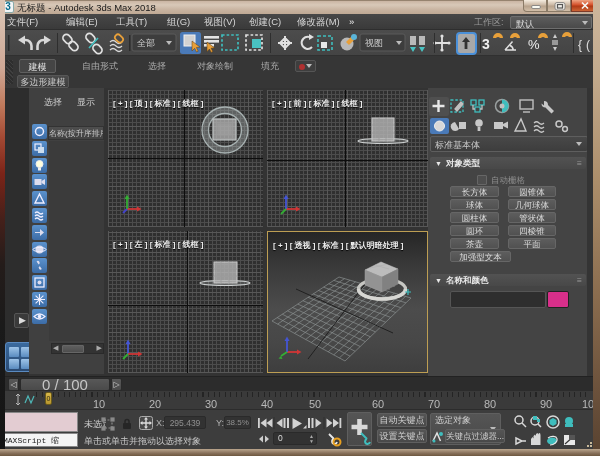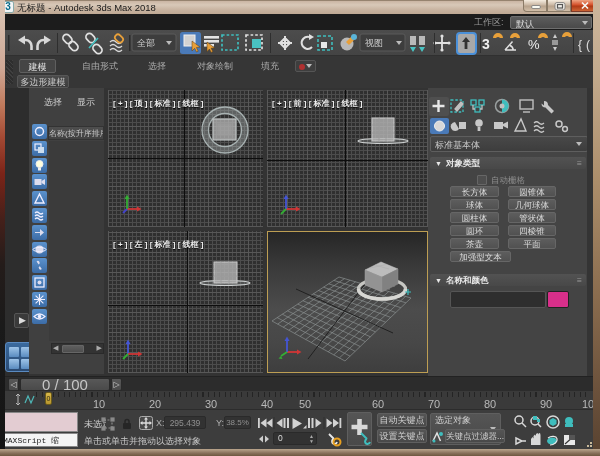--- a/index.html
+++ b/index.html
@@ -77,20 +77,30 @@
         <rect x="7" y="2.5" width="10" height="7.5" rx="2" fill="#f2efe8" stroke="#777" stroke-width="0.8"></rect>
         <rect x="9.5" y="4.5" width="5" height="3.5" fill="none" stroke="#555" stroke-width="1.2"></rect>
       </svg>
     </div>
   <div class="abs wbtn" id="bclose">
       <svg width="26" height="11">
         <path d="M10 2.5 L16 8.5 M16 2.5 L10 8.5" stroke="#f6f6f2" stroke-width="1.7"></path>
       </svg>
     </div>
 
+  <div class="abs" id="menu">
+    <span class="mi" style="left:2px">文件(F)</span>
+    <span class="mi" style="left:61px">编辑(E)</span>
+    <span class="mi" style="left:111px">工具(T)</span>
+    <span class="mi" style="left:162px">组(G)</span>
+    <span class="mi" style="left:199px">视图(V)</span>
+    <span class="mi" style="left:244px">创建(C)</span>
+    <span class="mi" style="left:292px">修改器(M)</span>
+    <span class="mi" style="left:344px;color:#eee">»</span>
+  </div>
   <div class="abs mi" style="left:474px;top:14px;color:#999;font-size:9px">工作区:</div>
   <div class="abs" id="wsbox">
       <span style="position:absolute;left:5px;top:1px;font-size:9px">默认</span>
       <span class="darr"></span>
     </div>
 
   <div class="abs" id="tbar">
     <svg width="593" height="26" style="position:absolute;left:-5px;top:0">
       <rect x="8" y="5" width="1.5" height="16" fill="#2c2c2c"></rect>
         <rect x="129" y="5" width="1.5" height="16" fill="#2c2c2c"></rect>
@@ -355,20 +365,21 @@
         <path d="M137 60 h6 M140 57 v6" stroke="#3fbdbd" stroke-width="1.2"></path>
       <g stroke-width="1.8" fill="none">
           <path d="M19 120 h10" stroke="#d03636"></path>
           <path d="M19 120 v-11" stroke="#4455d4"></path>
           <path d="M19 120 l-6 4" stroke="#34ae34"></path>
         </g>
         <path d="M29 117.5 L33.5 120 L29 122.5z" fill="#d03636"></path>
         <path d="M16.5 109 L19 104.5 L21.5 109z" fill="#4455d4"></path>
         <path d="M13 124 L10.5 126.5 L14.5 127z" fill="#34ae34"></path>
     </svg>
+    <div class="vlab">[ + ] [ 透视 ] [ 标准 ] [ 默认明暗处理 ]</div>
   </div>
 
   <div class="abs" id="cpan">
     <svg width="165" height="46" style="position:absolute;left:0;top:0">
       <rect x="1" y="9" width="20" height="19" fill="#4f4f4f" rx="2"></rect>
       <g stroke="#e8e8e8" stroke-width="2.4" fill="none">
           <path d="M10.5 12 v12 M4.5 18 h12"></path>
         </g>
       <g stroke="#c0c0c0" stroke-width="1.3" fill="none">
         <rect x="23" y="12" width="12" height="12" stroke-dasharray="2.5 1.8" stroke="#3fbdbd"></rect>
@@ -430,21 +441,21 @@
     <svg width="24" height="18" style="position:absolute;left:9px;top:0">
         <path d="M4 3 v11 M2 5 l2 -2 l2 2 M2 12 l2 2 l2 -2" stroke="#b8b8b8" stroke-width="1" fill="none"></path>
         <path d="M11 12 l3 -7 l3 7 l3 -7" stroke="#4fb8b8" stroke-width="1.2" fill="none"></path>
       </svg>
     <div style="position:absolute;left:31px;top:1px;right:2px;height:5px;background:repeating-linear-gradient(90deg,#242424 0 1px,transparent 1px 5.55px)"></div>
     <div style="position:absolute;left:40px;top:1px;width:7px;height:13px;background:linear-gradient(#d8b84a,#b8962e);border:1px solid #6a5a1a;border-radius:2px;color:#2e2810;font-size:7px;text-align:center;line-height:12px">0</div>
     <span class="tnum" style="left:88px">10</span>
       <span class="tnum" style="left:144px">20</span>
       <span class="tnum" style="left:200px">30</span>
       <span class="tnum" style="left:256px">40</span>
-      <span class="tnum" style="left:294px">50</span>
+      <span class="tnum" style="left:304px">50</span>
       <span class="tnum" style="left:367px">60</span>
       <span class="tnum" style="left:423px">70</span>
       <span class="tnum" style="left:479px">80</span>
       <span class="tnum" style="left:535px">90</span>
       <span class="tnum" style="left:577px">100</span>
   </div>
   <div class="abs" id="status">
     <div id="mxs1"></div>
     <div id="mxs2">MAXScript 缩</div>
     <span style="position:absolute;left:79px;top:8px;width:22px;overflow:hidden;white-space:nowrap;display:inline-block">未选定</span>

